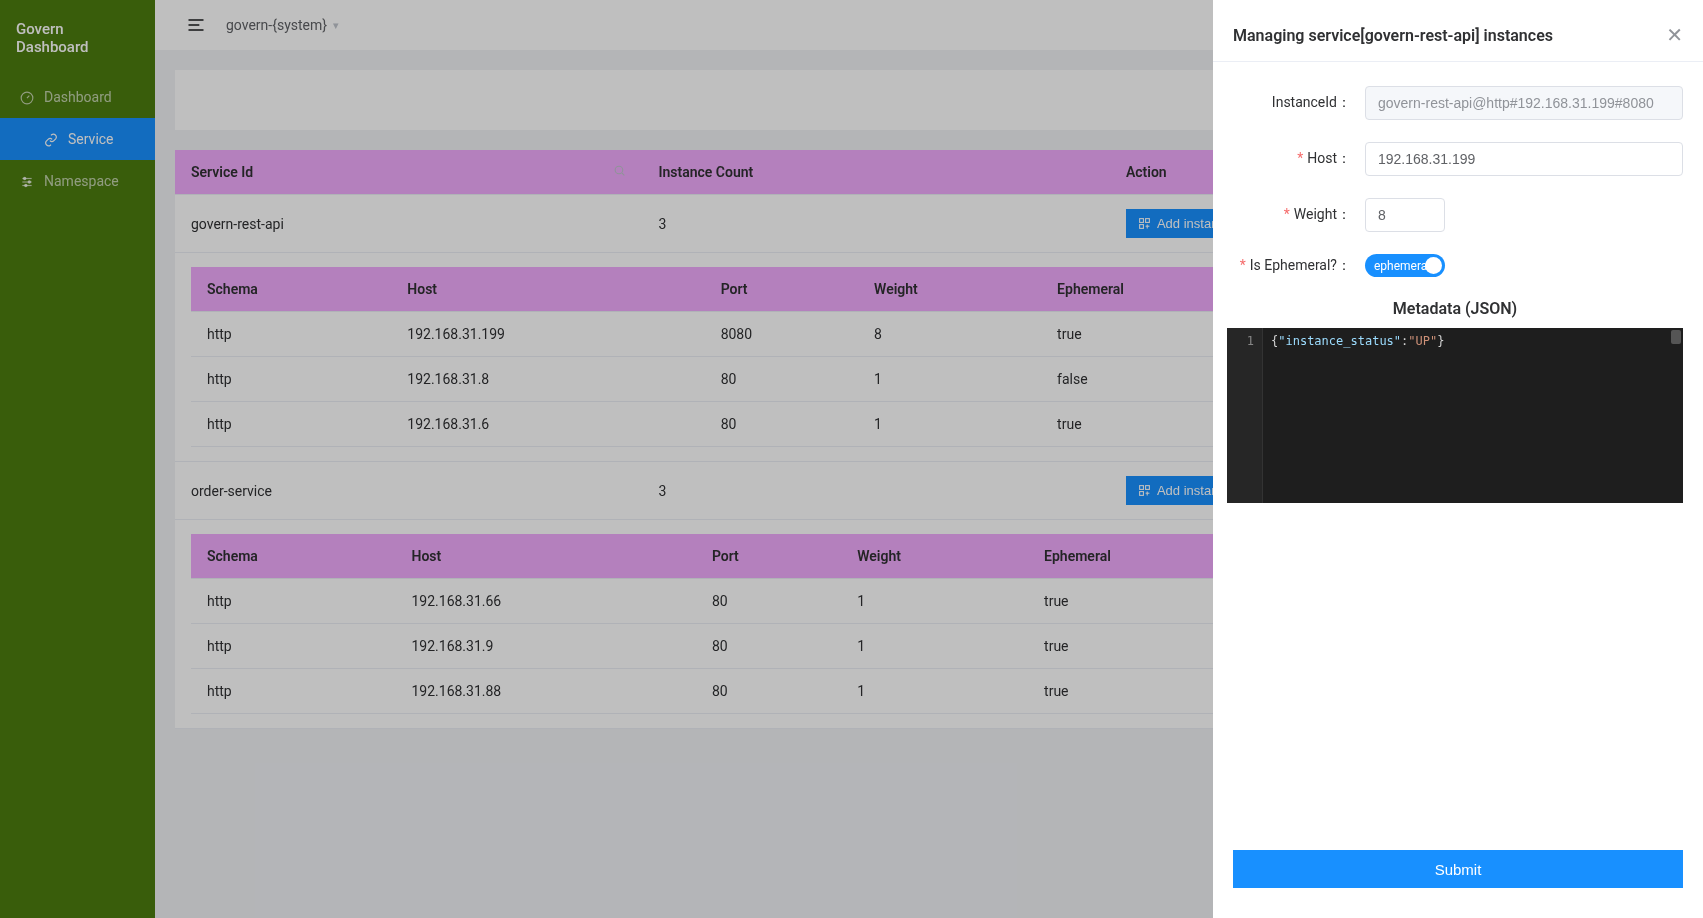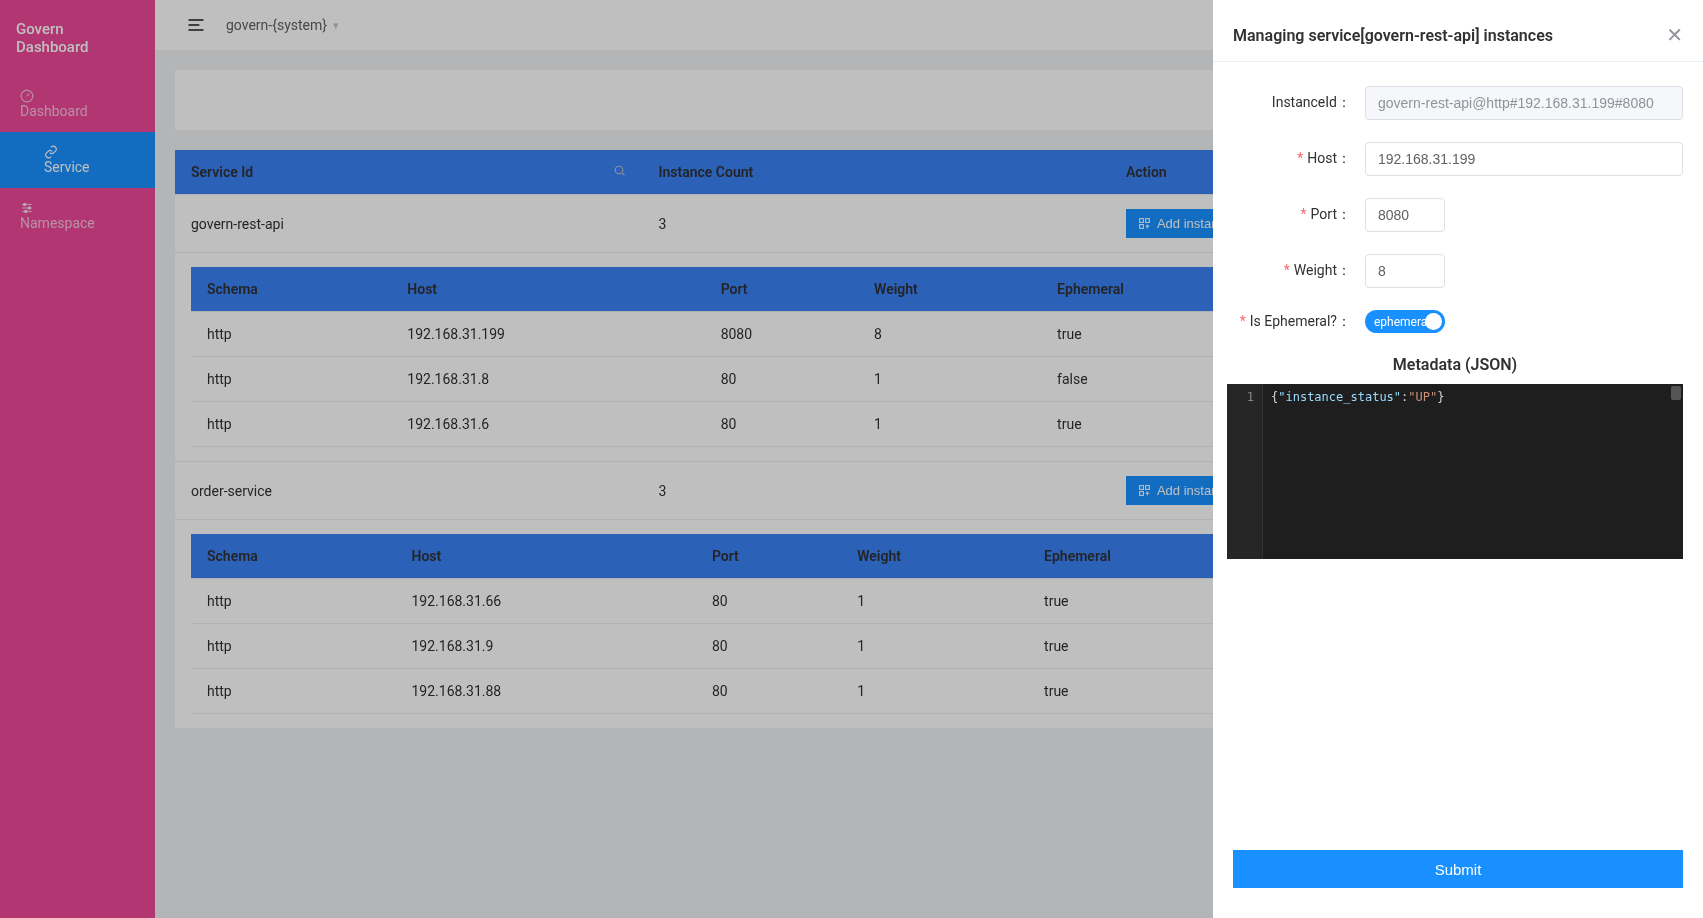--- a/index.html
+++ b/index.html
@@ -1,40 +1,40 @@
 <!DOCTYPE html>
 <html><head>
 <meta charset="utf-8">
 <style>
 * { box-sizing: border-box; margin: 0; padding: 0; }
 body { font-family: -apple-system, BlinkMacSystemFont, "Segoe UI", Roboto, "Helvetica Neue", Arial, sans-serif; font-size: 14px; color: #303133; overflow: hidden; }
 .app { display: flex; height: 918px; width: 1703px; position: relative; }
 
 
-.sidebar { width: 155px; background: #ec4899; color: #fff; flex-shrink: 0; }
+.sidebar { width: 155px; background: #4d7c0f; color: #fff; flex-shrink: 0; }
 .sidebar-title { padding: 20px 16px; font-size: 15px; font-weight: 500; color: #fff; }
 .sidebar-menu { list-style: none; }
-.sidebar-menu li { display: flex; align-items: flex-start; padding: 13px 20px; color: rgba(255,255,255,0.65); cursor: pointer; font-size: 14px; flex-direction: column; }
+.sidebar-menu li { display: flex; align-items: flex-end; padding: 13px 20px; color: rgba(255,255,255,0.65); cursor: pointer; font-size: 14px; }
 .sidebar-menu li.active { background: #1890ff; color: #fff; padding-left: 44px; }
 .sidebar-menu li .mi { width: 14px; height: 14px; margin-right: 10px; display: inline-flex; align-items: center; justify-content: center; }
 
 
 .main { flex: 1; background: #f0f2f5; display: flex; flex-direction: column; overflow: hidden; }
 .topbar { height: 50px; background: #fff; display: flex; align-items: center; padding: 0 31px; gap: 20px; }
 .hamburger { display:inline-flex; cursor:pointer; }
 .breadcrumb { color: #606266; font-size: 14px; display: flex; align-items: center; gap: 6px; }
 .breadcrumb .chev { color: #c0c4cc; font-size: 11px; }
 
 .content { padding: 20px; flex: 1; overflow: auto; }
 .panel { background: #fff; }
 .space-bar { height: 60px; background:#fff; margin-bottom:20px; }
 
 
 table.main-table { width: 100%; border-collapse: collapse; background: #fff; }
-table.main-table th { text-align: left; padding: 14px 16px; font-weight: 600; color: #303133; border-bottom: 1px solid #ebeef5; background:#3b82f6; font-size:14px; }
+table.main-table th { text-align: left; padding: 14px 16px; font-weight: 600; color: #303133; border-bottom: 1px solid #ebeef5; background:#f0abfc; font-size:14px; }
 table.main-table td { padding: 14px 16px; border-bottom: 1px solid #ebeef5; font-size:14px; vertical-align: middle; background:#fff; }
 .search-ico { color:#c0c4cc; cursor:pointer; float:right; }
 .btn-add { background: #1890ff; color: #fff; border: none; padding: 7px 12px; font-size: 13px; cursor: pointer; display: inline-flex; align-items: center; gap:6px; border-radius:0; }
 .btn-del { background:#fff; border:1px solid #f56c6c; color:#f56c6c; padding:6px 9px; cursor:pointer; margin-left:-1px; display:inline-flex; align-items:center; }
 
 
 .subtable { width: 100%; border-collapse: collapse; }
 .subtable th { text-align:left; padding: 12px 18px; font-weight:600; font-size:14px; background:#fafafa; border-bottom:1px solid #ebeef5;}
 .subtable td { padding: 14px 18px; border-bottom:1px solid #ebeef5; font-size:14px; }
 .subrow-container td { padding: 4px 10px 4px 10px; background:#fbfbfb;}
@@ -295,24 +295,20 @@
     <div class="drawer-body">
       <div class="form-row">
         <label><span>InstanceId</span>：</label>
         <input type="text" readonly="" value="govern-rest-api@http#192.168.31.199#8080" style="">
       </div>
       <div class="form-row">
         <label><span class="req">*</span><span>Host</span>：</label>
         <input type="text" value="192.168.31.199" style="">
       </div>
       <div class="form-row">
-        <label><span class="req">*</span><span>Port</span>：</label>
-        <input type="text" class="narrow" value="8080" style="">
-      </div>
-      <div class="form-row">
         <label><span class="req">*</span><span>Weight</span>：</label>
         <input type="text" class="narrow" value="8" style="">
       </div>
       <div class="form-row">
         <label><span class="req">*</span><span>Is Ephemeral?</span>：</label>
         <div class="switch">
           <span class="sw-label">ephemeral</span>
           <span class="knob"></span>
         </div>
       </div>

